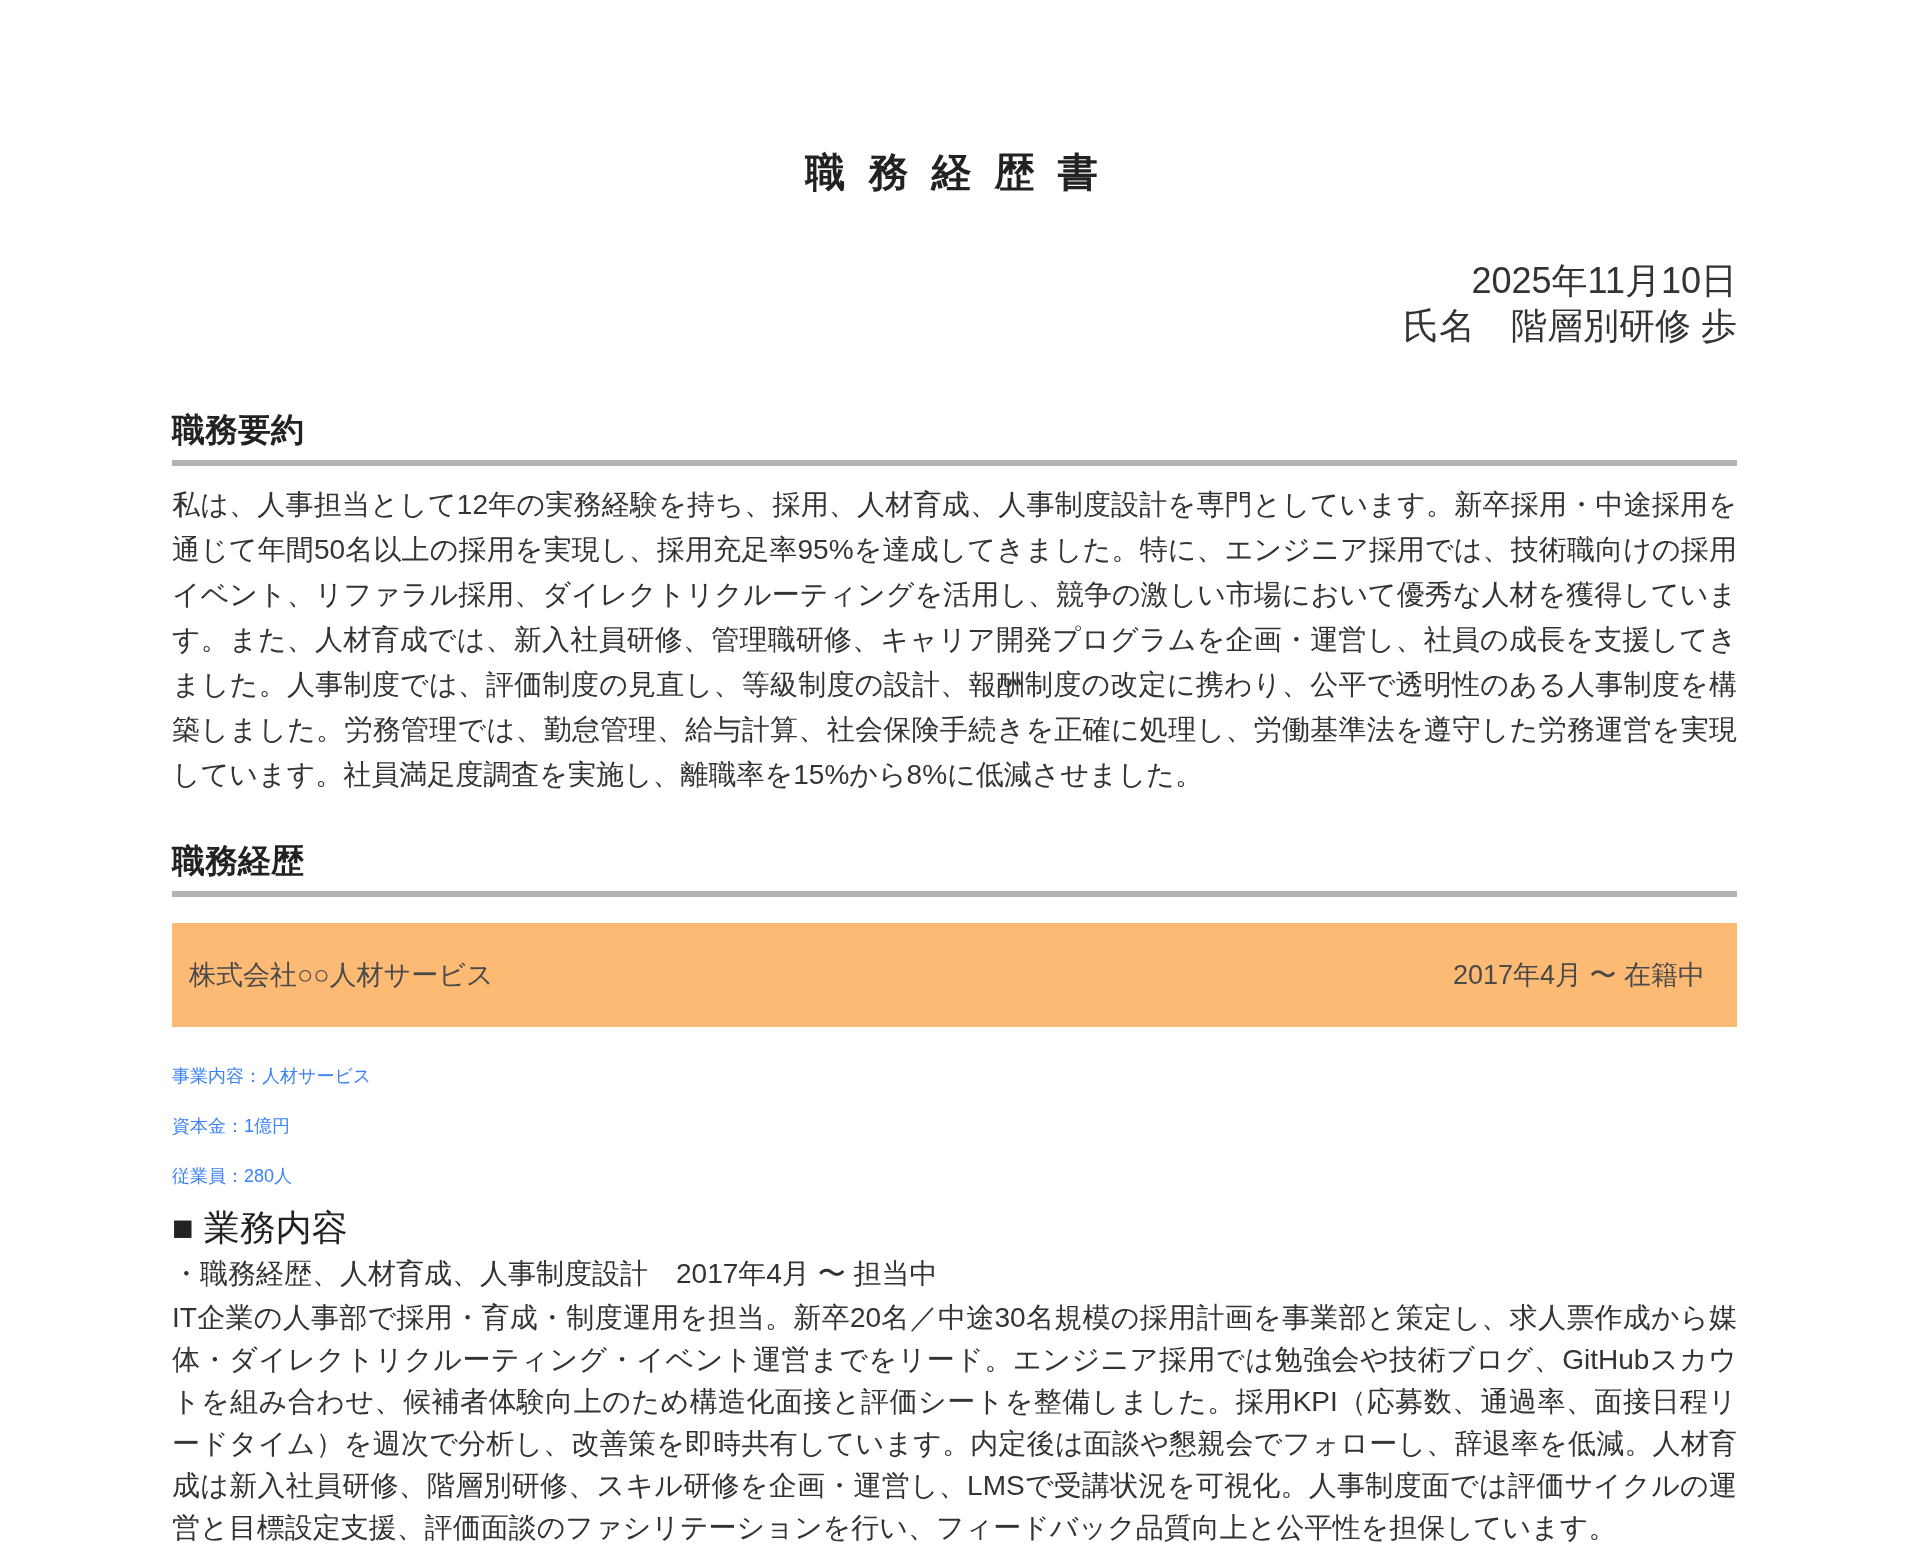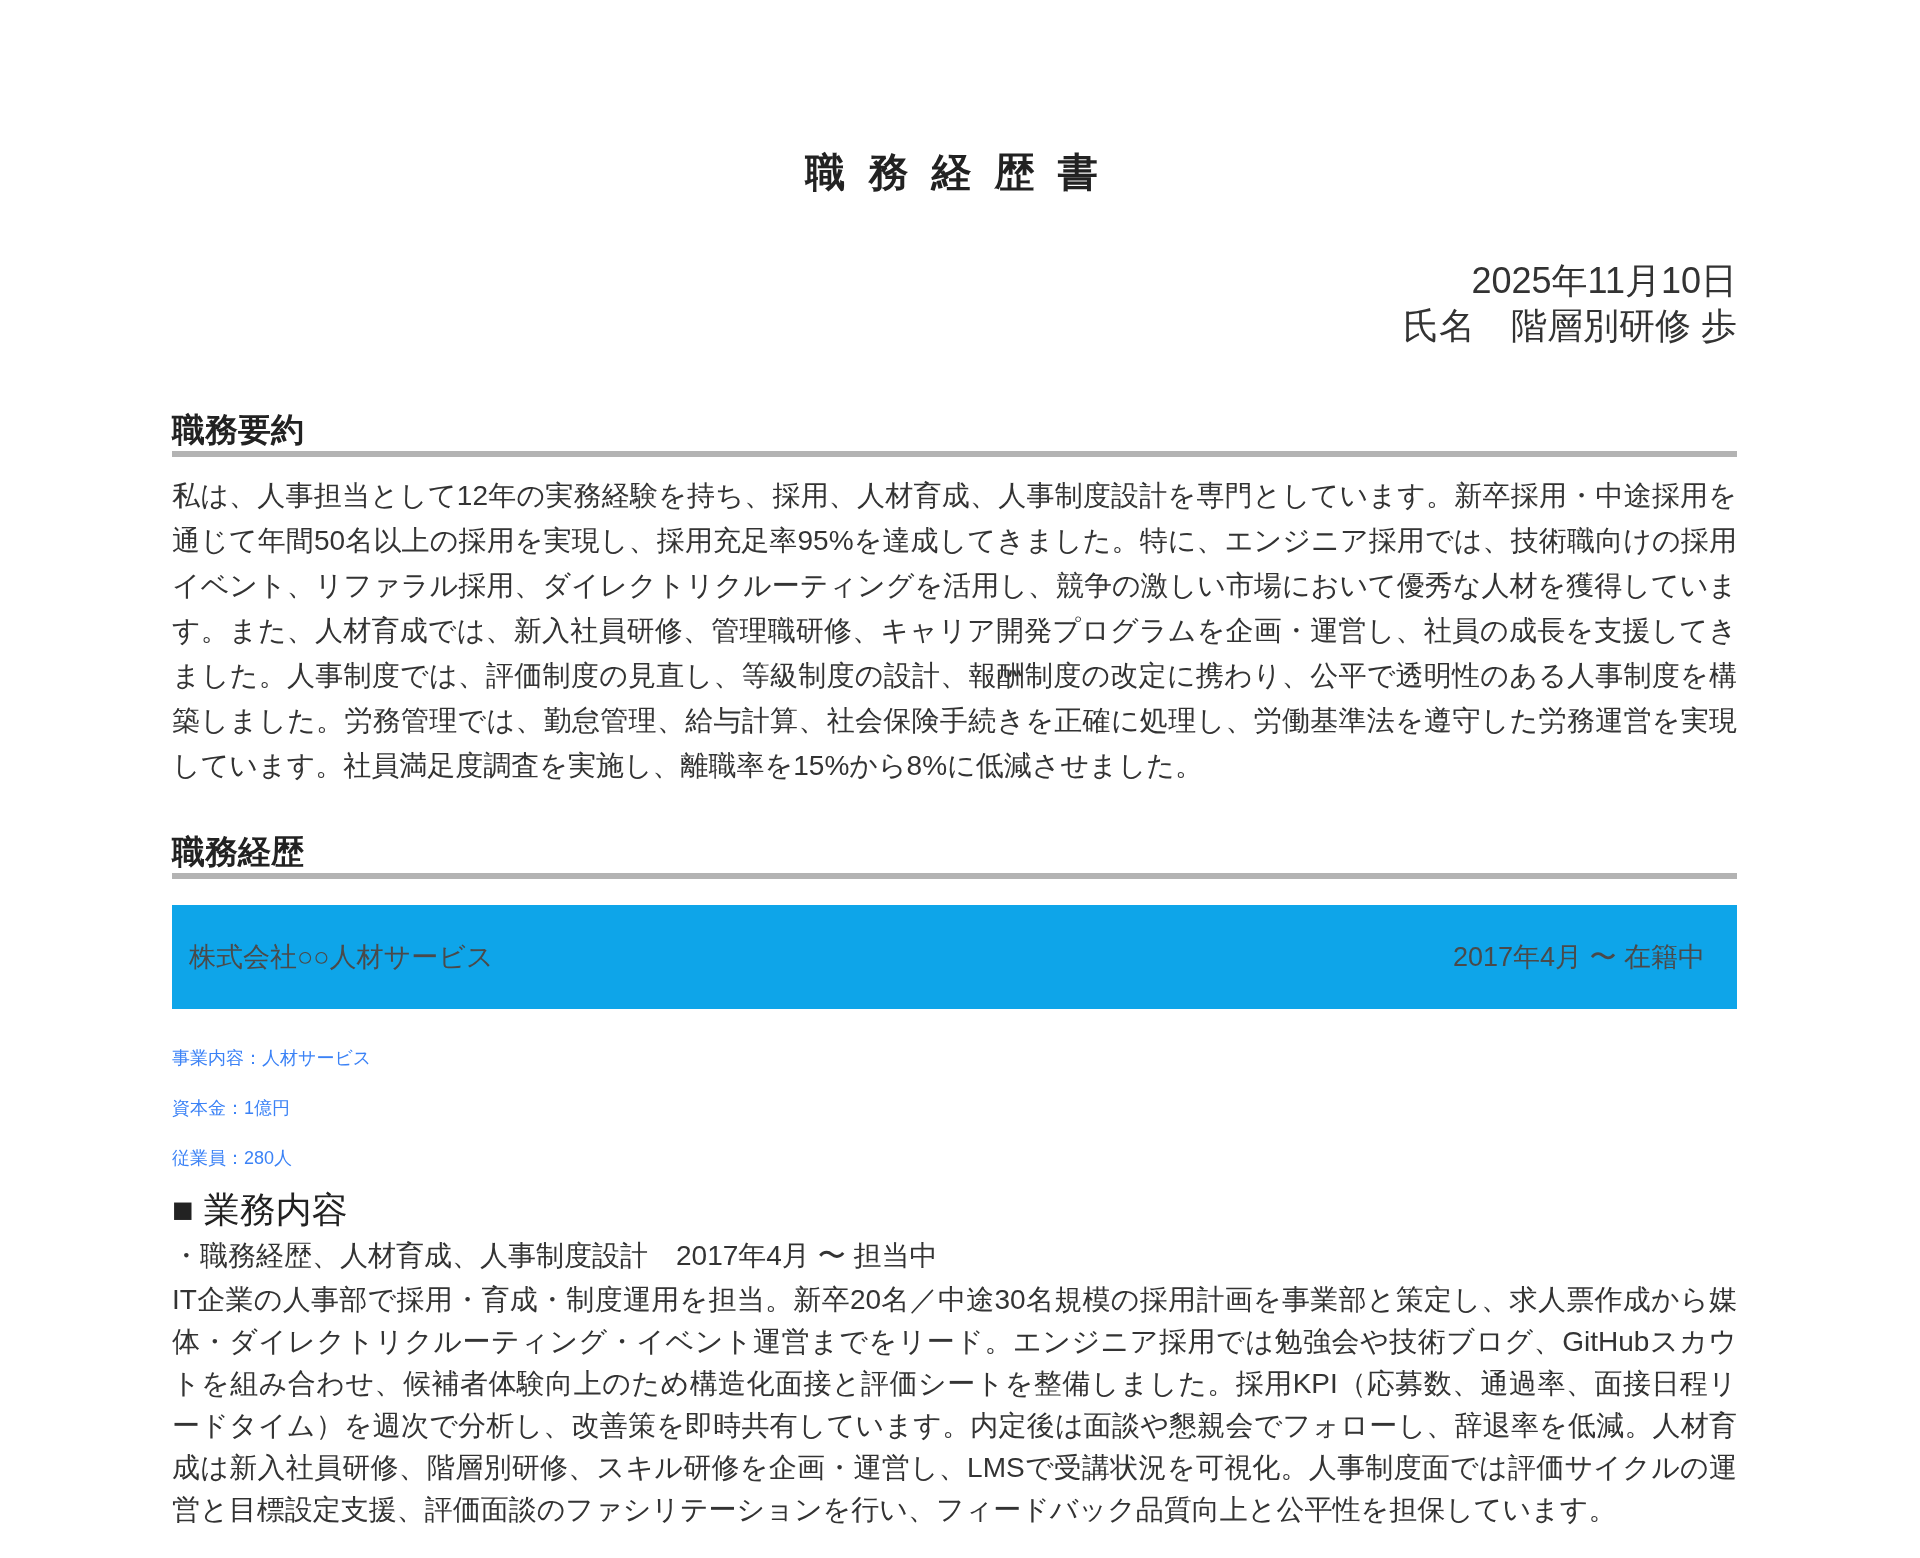--- a/index.html
+++ b/index.html
@@ -35,36 +35,36 @@
     font-size: 36px;
     line-height: 45px;
     color: #333333;
   }
   .sec-heading {
     margin: 0;
     font-size: 33px;
     line-height: 40px;
     font-weight: 600;
     color: #222222;
-    padding-bottom: 1px;
+    padding-bottom: 10px;
     border-bottom: 6px solid #b3b3b3;
   }
   .sec-heading.summary { margin-top: 62px; }
   .sec-heading.history { margin-top: 44px; }
   .body-text {
     margin: 16px 0 0 0;
     font-size: 28px;
     line-height: 45px;
     text-align: justify;
     color: #333333;
   }
   .period-box {
     margin-top: 26px;
     height: 104px;
-    background: #0ea5e9;
+    background: #fdba74;
     display: flex;
     align-items: center;
     justify-content: space-between;
     padding: 0 32px 0 17px;
     box-sizing: border-box;
     font-size: 27px;
     color: #4a4a4a;
   }
   .company-facts {
     margin-top: 24px;

